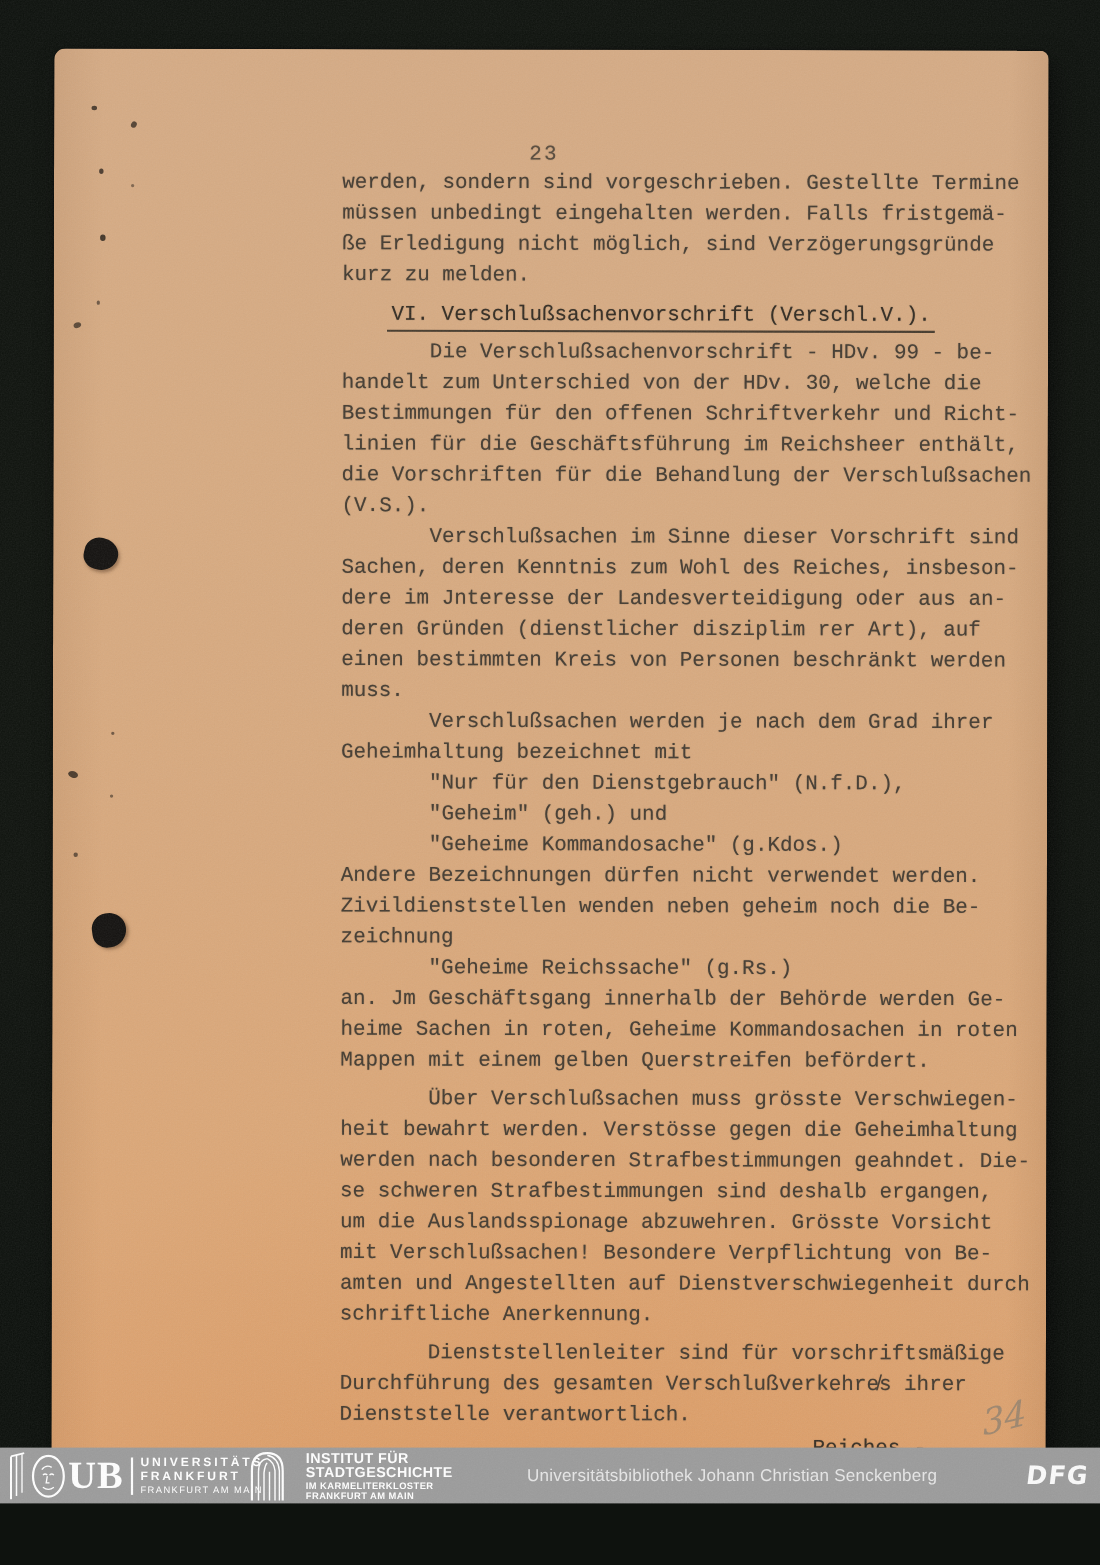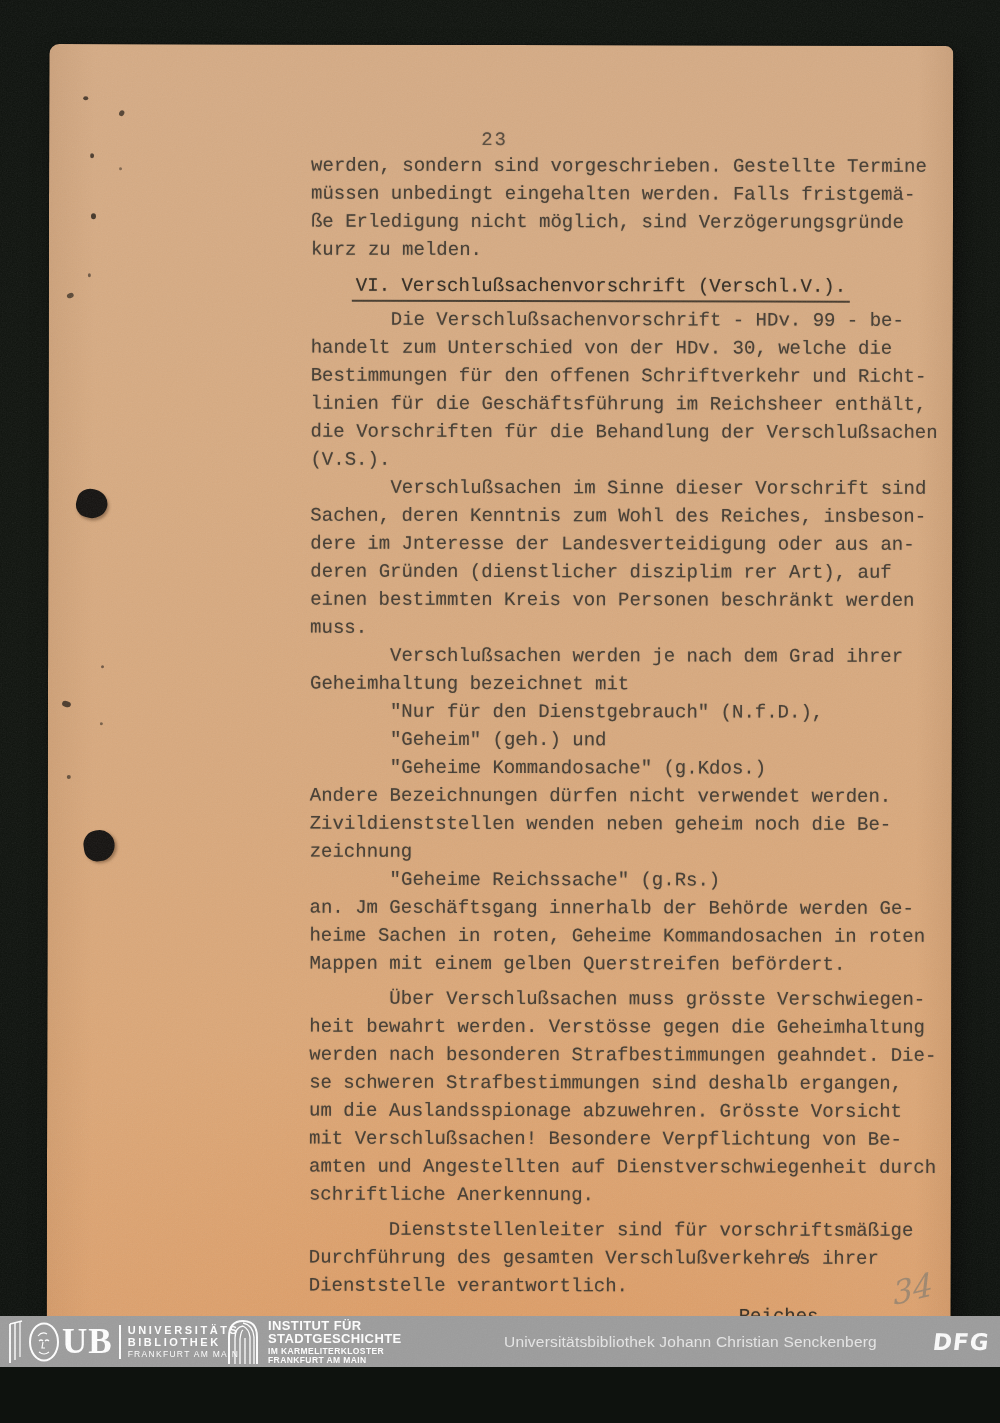--- a/index.html
+++ b/index.html
@@ -47,23 +47,23 @@
   .footer{position:absolute;left:0;bottom:0;width:1000px;height:51px;background:#9c9c9c;
     z-index:4;color:#fff;}
   .fgroup{position:absolute;top:0;height:51px;display:flex;align-items:center;}
   .ub-group{left:8px;}
   .ub-abbr{font-family:"Liberation Serif", serif;font-weight:bold;font-size:35px;
     letter-spacing:1px;margin:0 4px 0 2px;line-height:51px;}
   .vr{width:2px;height:34px;background:#fff;margin:0 7px 0 2px;}
   .ub-text{font-size:11px;line-height:12px;letter-spacing:2.6px;font-weight:bold;}
   .ub-text .small{font-size:8.5px;letter-spacing:1.3px;font-weight:normal;}
   .inst-group{left:226px;}
-  .inst-text{margin-left:8px;font-size:13px;line-height:13px;font-weight:bold;letter-spacing:.4px;}
+  .inst-text{margin-left:18px;font-size:13px;line-height:13px;font-weight:bold;letter-spacing:.4px;}
   .inst-text .small{font-size:8.5px;line-height:9px;font-weight:bold;letter-spacing:.4px;}
-  .lib-name{left:504px;font-size:15.5px;color:#e6e6e6;letter-spacing:.2px;}
+  .lib-name{left:479px;font-size:15.5px;color:#e6e6e6;letter-spacing:.2px;}
   .dfg{right:10px;font-family:"DejaVu Sans", sans-serif;font-weight:bold;font-size:23px;
     letter-spacing:1px;transform:skewX(-7deg);color:#fbfbfb;}
 
   .grain{position:absolute;inset:0;z-index:6;opacity:.09;pointer-events:none;}
 </style>
 </head>
 <body>
 
 <div id="screen">
 
@@ -154,21 +154,21 @@
         <line x1="12" y1="2" x2="12" y2="37" stroke="#fff" stroke-width="1.2"></line>
       </svg>
       <svg width="32" height="40" viewBox="0 0 32 40" style="margin-left:4px">
         <ellipse cx="16" cy="20" rx="14" ry="18.5" fill="none" stroke="#fff" stroke-width="2"></ellipse>
         <path d="M10 14 q4 -5 9 -2 M11 19 q2 -2 4 0 M17 19 q2 -2 4 0 M15 20 l-1 6 l3 0 M11 30 q5 4 10 0" stroke="#fff" stroke-width="1.2" fill="none"></path>
       </svg>
       <span class="ub-abbr">UB</span>
       <span class="vr"></span>
       <span class="ub-text">
         <div>UNIVERSITÄTS</div>
-        <div>BIBLIOTHEK</div>
+        <div>FRANKFURT</div>
         <div class="small">FRANKFURT AM MAIN</div>
       </span>
     </div>
 
     <div class="fgroup inst-group">
       <svg width="34" height="46" viewBox="0 0 34 46">
         <path d="M3 45 L3 18 Q3 2 17 2 Q31 2 31 18 L31 45" fill="none" stroke="#fff" stroke-width="2"></path>
         <path d="M9 45 L9 19 Q9 8 17 7 M14 45 L14 20 Q15 12 17 11 M19 45 L19 19 M24 45 L24 18 Q23 10 17 7 M28 45 L28 18 Q27 6 17 4" fill="none" stroke="#fff" stroke-width="1.3"></path>
       </svg>
       <span class="inst-text">

